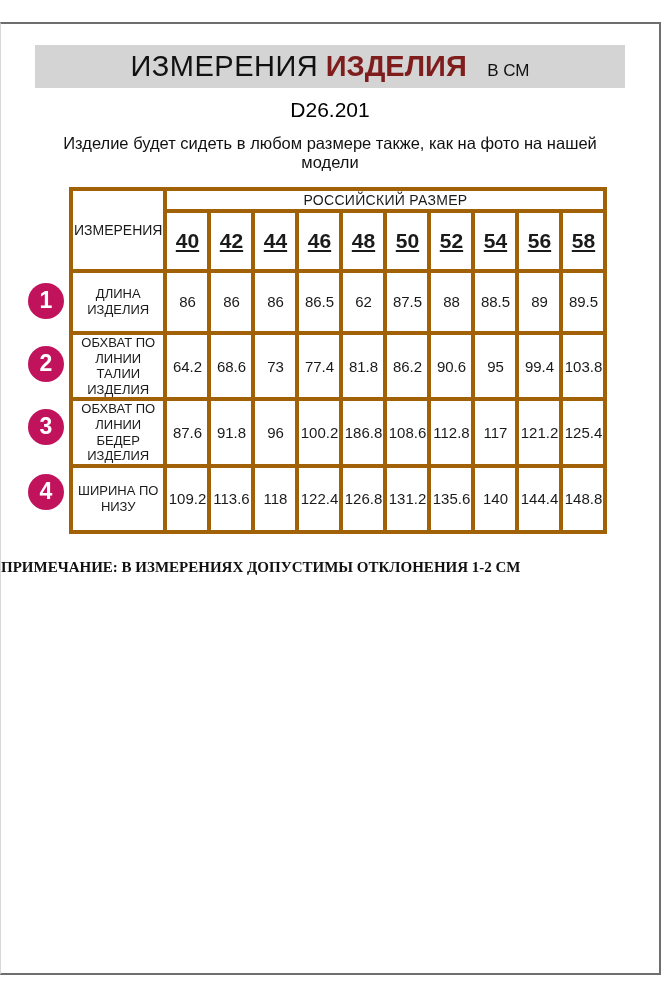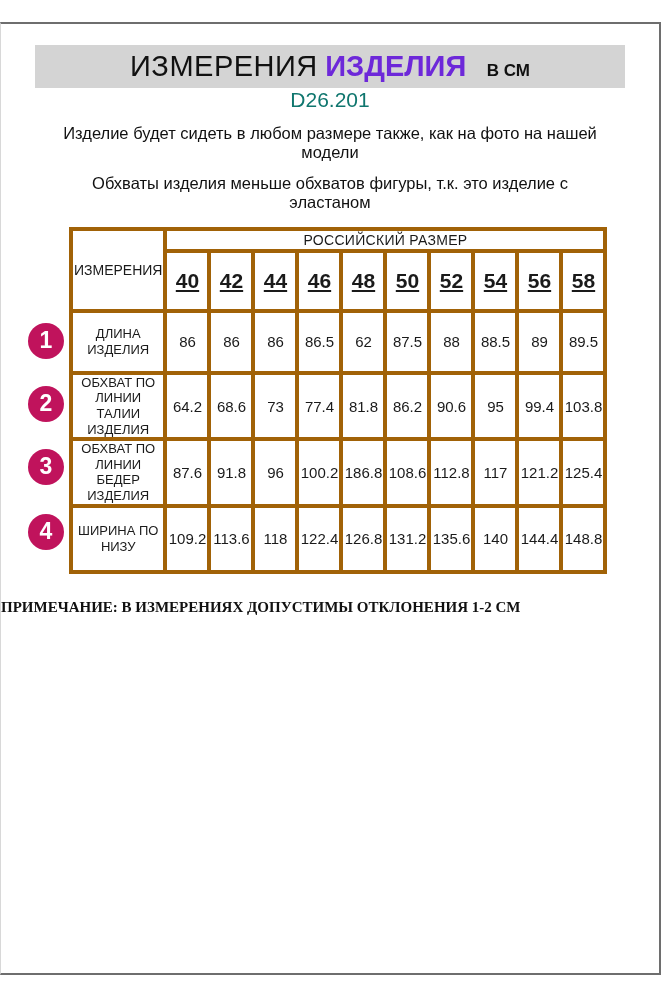--- a/index.html
+++ b/index.html
@@ -14,23 +14,23 @@
     border-top:2px solid var(--frame,#6e6e6e);
     border-right:2px solid var(--frame,#6e6e6e);
     border-bottom:2px solid var(--frame,#6e6e6e);
     border-left:1px solid #d8d8d8;
   }
   .title-bar{
     margin:21px auto 0;width:590px;height:43px;line-height:43px;
     background:var(--bar,#d4d4d4);text-align:center;white-space:nowrap;
   }
   .title-main{font-size:29px;font-weight:400;letter-spacing:.5px;color:#111;}
-  .title-bold{font-size:29px;font-weight:700;margin-left:3px;color:#6d28d9;}
-  .title-unit{font-size:17px;font-weight:700;margin-left:16px;color:#111;}
-  .model-code{text-align:center;font-size:21px;color:#0f766e;}
+  .title-bold{font-size:29px;font-weight:700;margin-left:3px;color:#7f1d1d;}
+  .title-unit{font-size:17px;font-weight:400;margin-left:16px;color:#111;}
+  .model-code{margin-top:10px;text-align:center;font-size:21px;color:#000000;}
   .intro{width:540px;margin:12px auto 0;text-align:center;font-size:16.5px;line-height:1.18;color:#111;}
   .intro + .intro{margin-top:11px;}
   .table-area{position:relative;margin-top:14px;padding-left:68px;}
   table{border-collapse:collapse;table-layout:fixed;border:2px solid #000;}
   th,td{border:4px solid #a16207;padding:0 1px;text-align:center;vertical-align:middle;background:#fff;}
   col.c-label{width:88px;}
   col.c-size{width:44px;}
   tr.hrow1{height:22px;}
   tr.hrow2{height:60px;}
   tbody tr:nth-child(1){height:62px;}
@@ -56,21 +56,20 @@
 
   <div class="title-bar">
     <span class="title-main">ИЗМЕРЕНИЯ</span>
     <span class="title-bold">ИЗДЕЛИЯ</span>
     <span class="title-unit">В СМ</span>
   </div>
 
   <div class="model-code">D26.201</div>
 
   <p class="intro">Изделие будет сидеть в любом размере также, как на фото на нашей модели</p>
-  <p class="intro">Обхваты изделия меньше обхватов фигуры, т.к. это изделие с эластаном</p>
 
   <div class="table-area" id="table-area">
     <table id="size-table">
         <colgroup>
           <col class="c-label">
           <col class="c-size">
           <col class="c-size">
           <col class="c-size">
           <col class="c-size">
           <col class="c-size">

